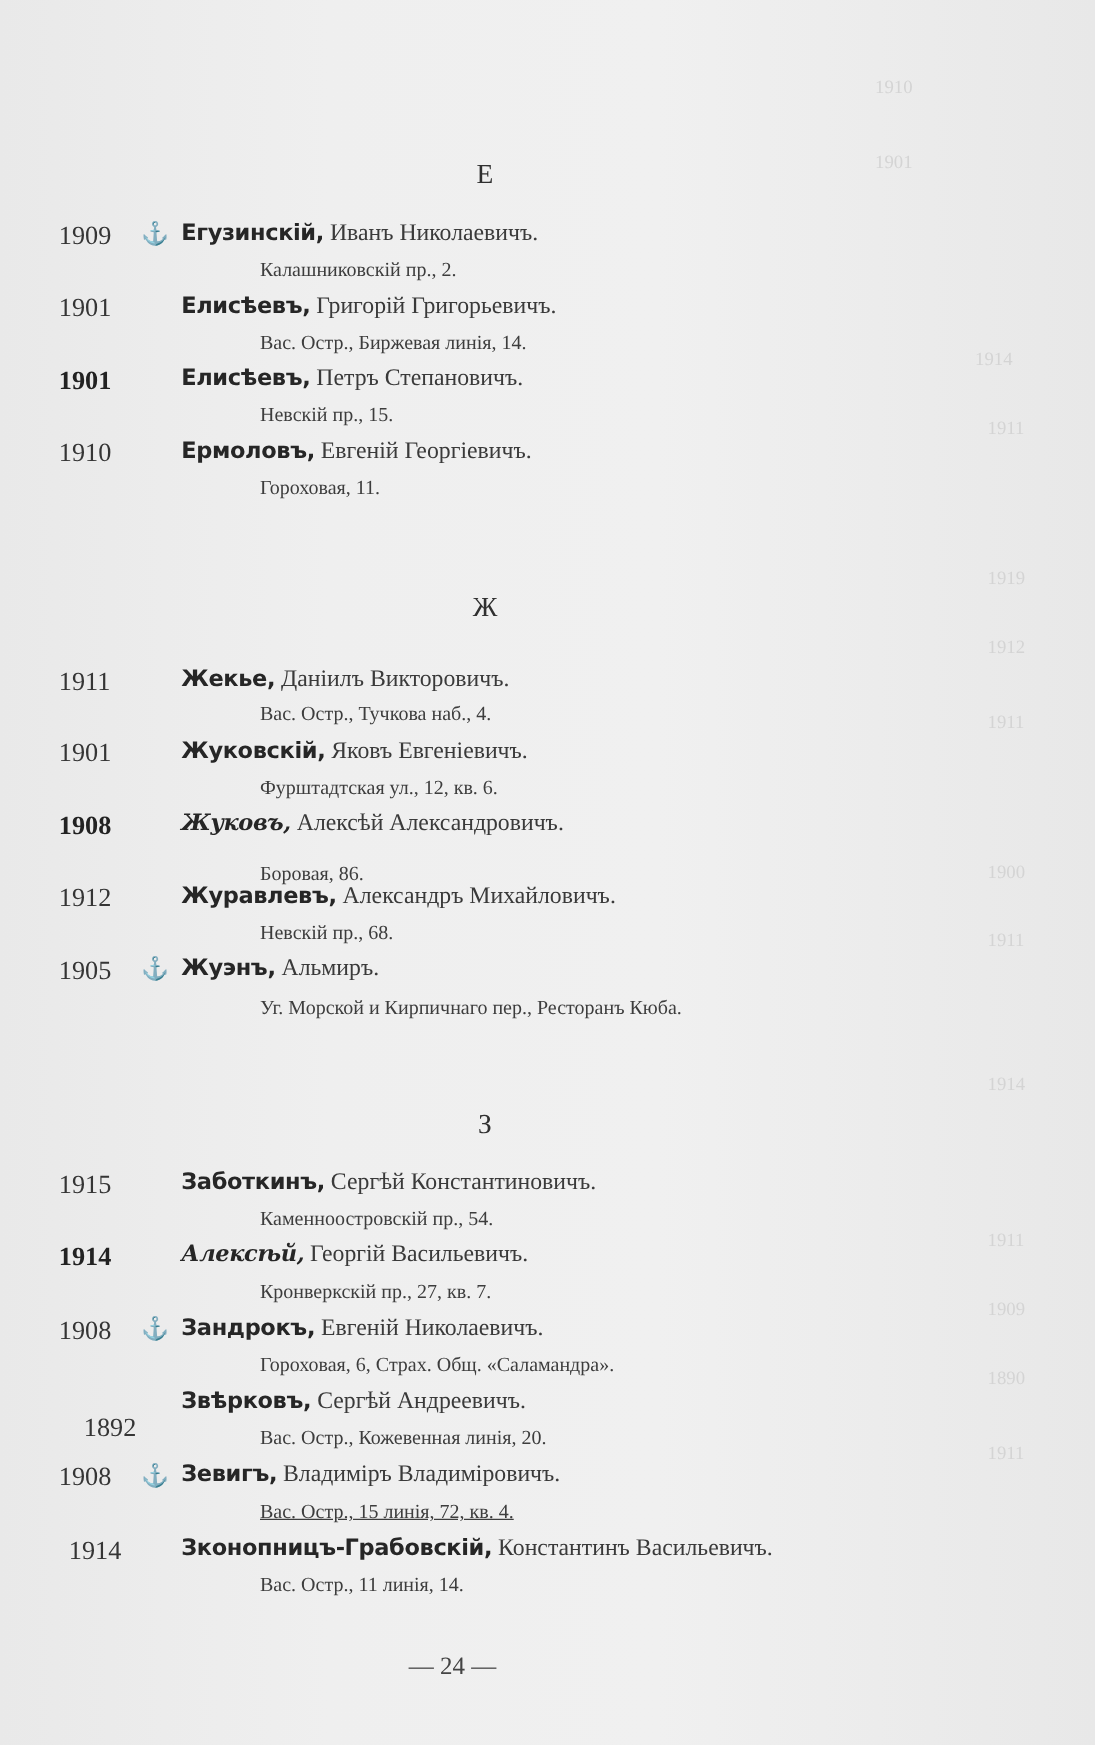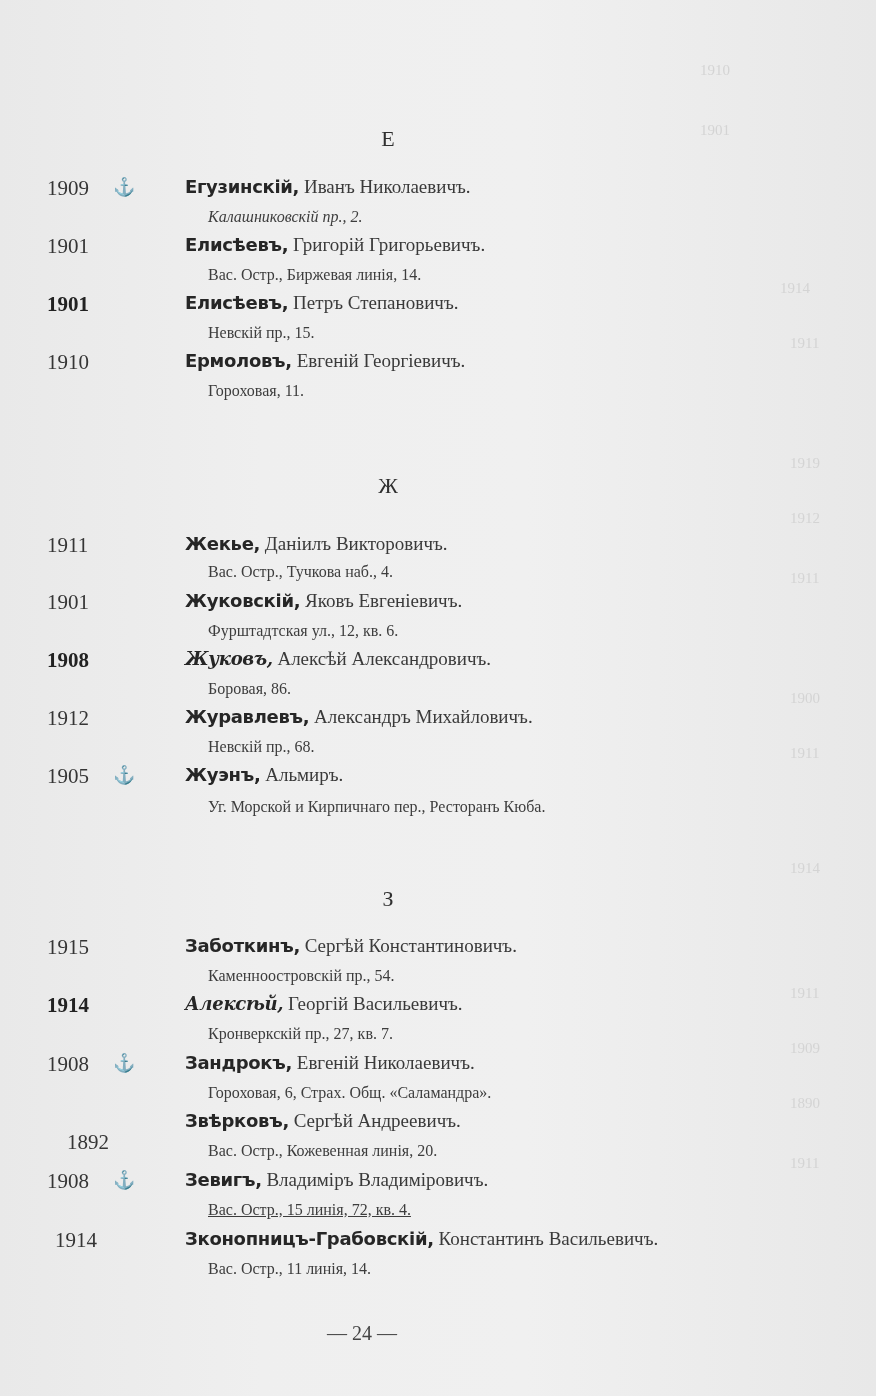--- a/index.html
+++ b/index.html
@@ -31,21 +31,21 @@
   .anchor {
     position: absolute; left: 113px; width: 20px; text-align: center;
     font-size: 18px; color: #333;
   }
   .name-line {
     position: absolute; left: 145px; white-space: nowrap;
     font-size: 19px; font-family: "Liberation Serif", serif; color: #3a3a3a;
   }
   .surname {
     font-family: "DejaVu Sans", "Liberation Sans", sans-serif; font-weight: bold;
-    font-size: 18px; color: #262626; letter-spacing: -0.3px; margin-left: 40px;
+    font-size: 18px; color: #262626; letter-spacing: -0.3px;
   }
   .surname.italic { font-family: "DejaVu Serif", serif; font-style: italic; }
   .addr {
     position: absolute; left: 208px; white-space: nowrap;
     font-size: 16px; font-family: "Liberation Serif", serif; color: #3d3d3d;
   }
   .pageno {
     position: absolute; top: 1322px; left: 0; width: 724px; text-align: center;
     font-family: "Liberation Serif", serif; font-size: 20px; color: #444;
   }
@@ -69,21 +69,21 @@
   <div class="bleed" style="left:790px;top:1040px;">1909</div>
   <div class="bleed" style="left:790px;top:1095px;">1890</div>
   <div class="bleed" style="left:790px;top:1155px;">1911</div>
 
   <div class="letter" style="top:126px;">Е</div>
 
   <div class="entry" style="top:176px;">
     <span class="year">1909</span>
     <span class="anchor">⚓</span>
     <span class="name-line"><span class="surname">Егузинскій,</span><span> Иванъ Николаевичъ.</span></span>
-    <span class="addr" style="top:32px;font-style:italic;">Калашниковскій пр., 2.</span>
+    <span class="addr" style="top:32px;">Калашниковскій пр., 2.</span>
   </div>
 
   <div class="entry" style="top:234px;">
     <span class="year">1901</span>
     <span class="name-line"><span class="surname">Елисѣевъ,</span><span> Григорій Григорьевичъ.</span></span>
     <span class="addr" style="top:32px;">Вас. Остр., Биржевая линія, 14.</span>
   </div>
 
   <div class="entry" style="top:292px;">
     <span class="year bold">1901</span>
@@ -107,21 +107,21 @@
 
   <div class="entry" style="top:590px;">
     <span class="year">1901</span>
     <span class="name-line"><span class="surname">Жуковскій,</span><span> Яковъ Евгеніевичъ.</span></span>
     <span class="addr" style="top:32px;">Фурштадтская ул., 12, кв. 6.</span>
   </div>
 
   <div class="entry" style="top:648px;">
     <span class="year bold">1908</span>
     <span class="name-line"><span class="surname italic">Жуковъ,</span><span> Алексѣй Александровичъ.</span></span>
-    <span class="addr" style="top:32px;">Боровая, 86.</span>
+    <span class="addr" style="top:43px;">Боровая, 86.</span>
   </div>
 
   <div class="entry" style="top:706px;">
     <span class="year">1912</span>
     <span class="name-line"><span class="surname">Журавлевъ,</span><span> Александръ Михайловичъ.</span></span>
     <span class="addr" style="top:32px;">Невскій пр., 68.</span>
   </div>
 
   <div class="entry" style="top:764px;">
     <span class="year">1905</span>

